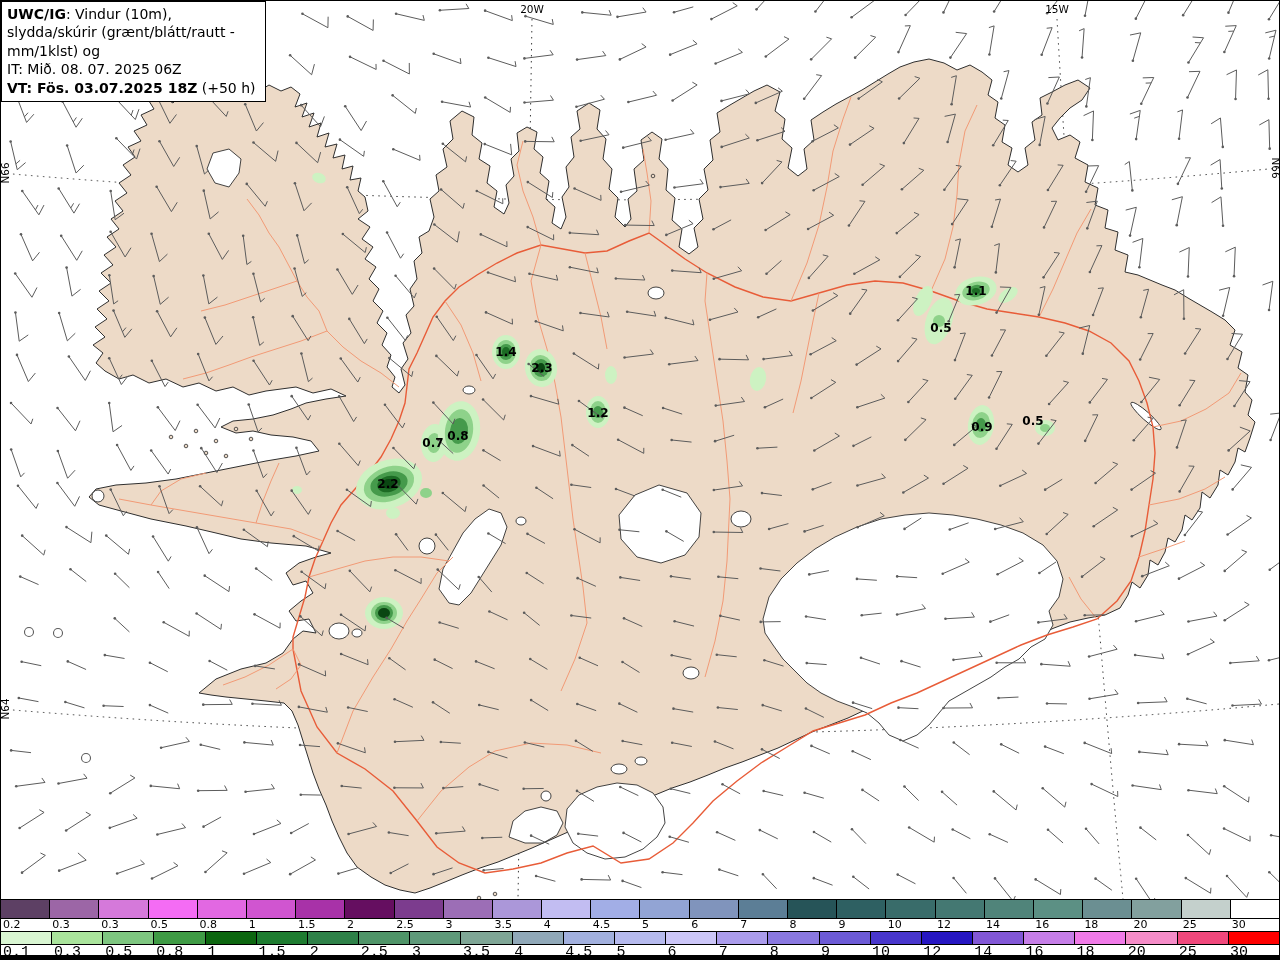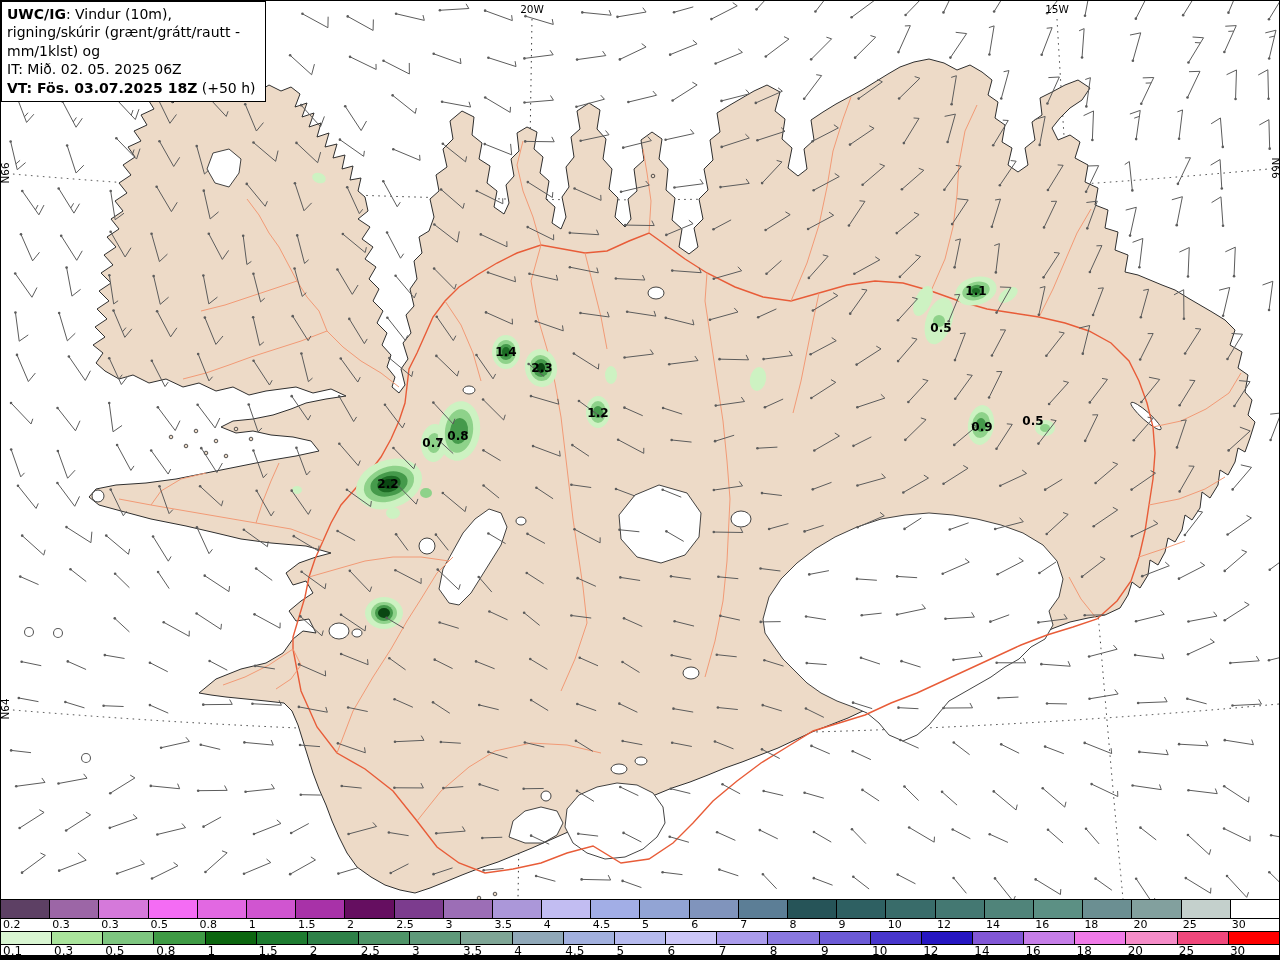--- a/index.html
+++ b/index.html
@@ -12,21 +12,21 @@
   #title-box b{font-weight:bold;}
   
   #cbars{position:absolute;left:0;top:898px;width:1134px;background:#fff;text-align:right;}
   .cbar{display:flex;width:1278px;border-top:1px solid #000;border-bottom:1px solid #000;box-sizing:border-box;}
   .cbar .cell{flex:1 1 auto;border-right:1px solid #000;}
   .cbar .cell:last-child{border-right:none;}
   #cbar-rain{height:20px;}
   #cbar-snow{height:14px;}
   .cbar-labels{position:relative;width:1278px;font-size:11px;color:#000;}
   #rain-labels{height:12px;}
-  #snow-labels{height:10px;font-size:12px;}
+  #snow-labels{height:10px;font-size:15px;font-family:Liberation Mono, monospace;}
   .cbar-labels .tick{position:absolute;top:-1px;white-space:nowrap;}
   #cbar-footer{height:6px;background:#000;width:1278px;}
 </style>
 </head>
 <body>
 
 <div id="app">
 
   <svg id="map" width="1278" height="898" viewBox="0 0 1278 898" xmlns="http://www.w3.org/2000/svg">
     <rect x="0" y="0" width="1278" height="898" fill="#ffffff"></rect>
@@ -2861,22 +2861,22 @@
         <text x="531" y="12" text-anchor="middle" font-size="10.5" font-family="&quot;DejaVu Sans&quot;,sans-serif" fill="#000">20W</text>
         <text x="1056" y="12" text-anchor="middle" font-size="10.5" font-family="&quot;DejaVu Sans&quot;,sans-serif" fill="#000">15W</text>
         <text x="8" y="172" text-anchor="middle" font-size="10.5" font-family="&quot;DejaVu Sans&quot;,sans-serif" fill="#000" transform="rotate(-90 8 172)">N66</text>
         <text x="1271" y="167" text-anchor="middle" font-size="10.5" font-family="&quot;DejaVu Sans&quot;,sans-serif" fill="#000" transform="rotate(90 1271 167)">N66</text>
         <text x="8" y="708" text-anchor="middle" font-size="10.5" font-family="&quot;DejaVu Sans&quot;,sans-serif" fill="#000" transform="rotate(-90 8 708)">N64</text>
       </g>
   </svg>
 
   <div id="title-box">
     <div><b>UWC/IG</b><span>: Vindur (10m),</span></div>
-    <div>rigning/skúrir (grænt/grátt/rautt - mm/1klst) og</div>
-    <div>IT: Mið. 02. 05. 2025 06Z</div>
+    <div>slydda/skúrir (grænt/blátt/rautt - mm/1klst) og</div>
+    <div>IT: Mið. 08. 07. 2025 06Z</div>
     <div><b>VT: Fös. 03.07.2025 18Z</b><span> (+50 h)</span></div>
   </div>
 
   <div id="cbars">
     <div class="cbar" id="cbar-rain">
         <div class="cell" style="background: rgb(93, 64, 100);"></div>
         <div class="cell" style="background: rgb(156, 102, 166);"></div>
         <div class="cell" style="background: rgb(213, 121, 218);"></div>
         <div class="cell" style="background: rgb(244, 108, 244);"></div>
         <div class="cell" style="background: rgb(226, 104, 226);"></div>

